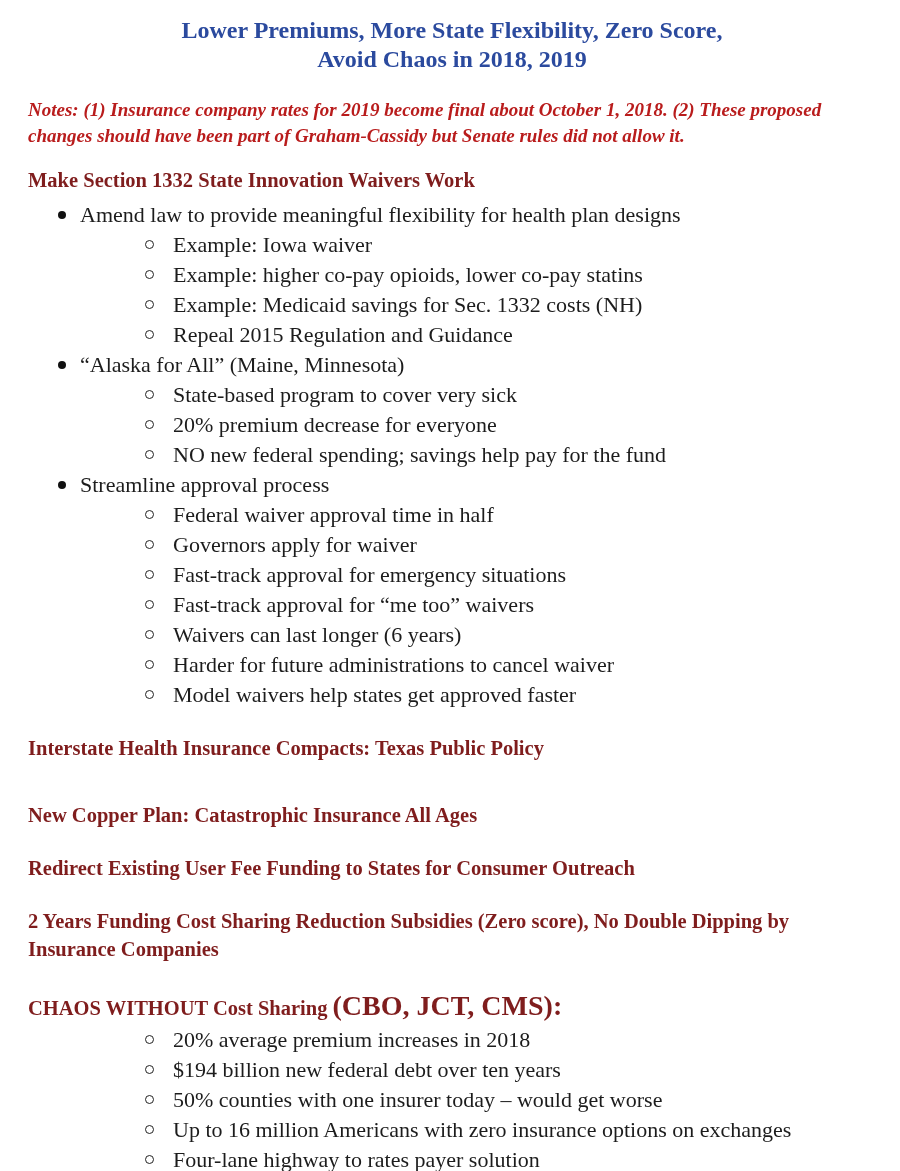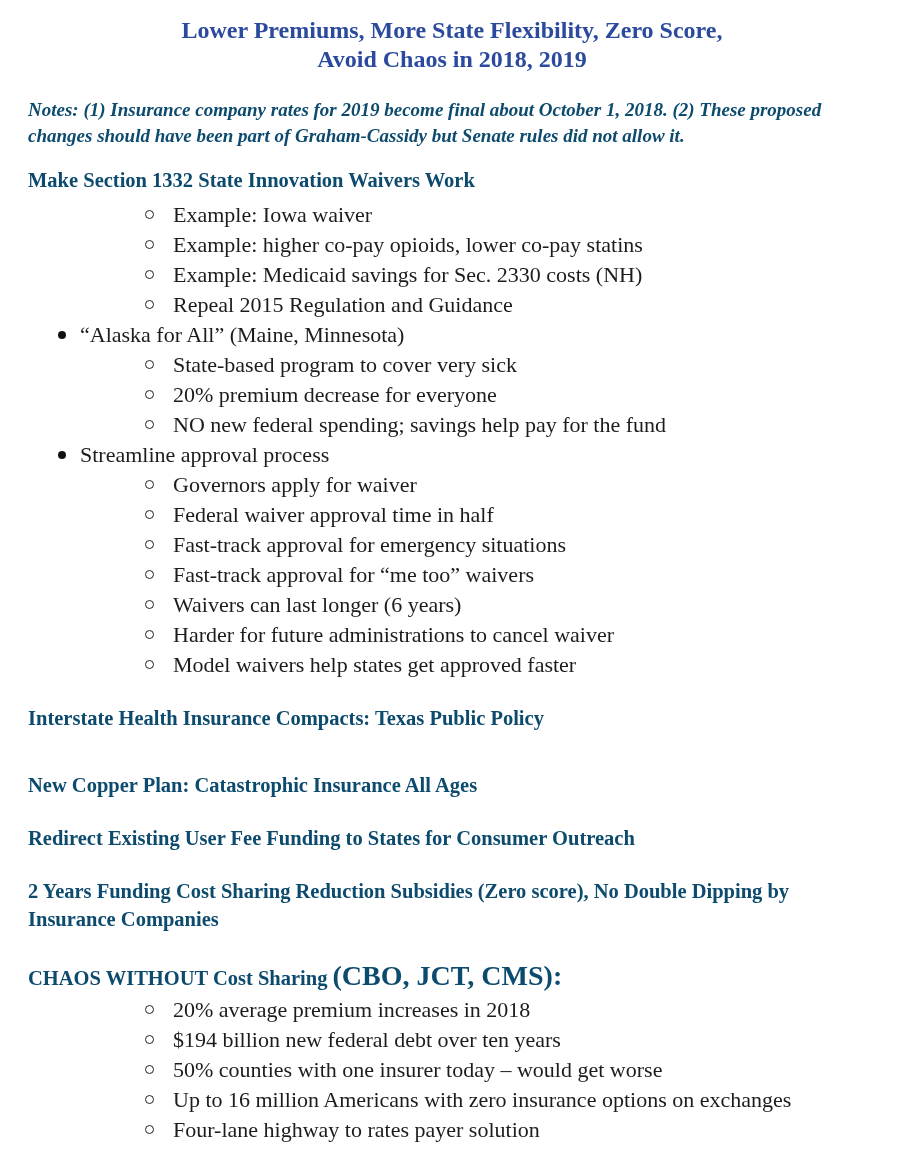--- a/index.html
+++ b/index.html
@@ -29,30 +29,30 @@
     color: #2b4a9e;
   }
   .title .line { display: block; }
   
   .notes {
     margin: 22px 0 0 0;
     font-size: 19px;
     font-weight: bold;
     font-style: italic;
     line-height: 1.38;
-    color: #0c4a6e;
+    color: #b91c1c;
     max-width: 846px;
   }
   
   .heading {
     margin: 17px 0 5px 0;
     font-size: 20.5px;
     font-weight: bold;
     line-height: 1.4;
-    color: #0c4a6e;
+    color: #7f1d1d;
     max-width: 848px;
   }
   .heading.standalone { margin: 24px 0 0 0; }
   .heading.standalone.first { margin-top: 39px; }
   .heading.chaos { margin: 22px 0 0 0; }
   .heading.chaos .big { font-size: 28px; }
   
   .row {
     position: relative;
     min-height: 30px;
@@ -90,31 +90,35 @@
 
   <h1 class="title">
     <span class="line">Lower Premiums, More State Flexibility, Zero Score,</span>
     <span class="line">Avoid Chaos in 2018, 2019</span>
   </h1>
 
   <p class="notes">Notes: (1) Insurance company rates for 2019 become final about October 1, 2018. (2) These proposed changes should have been part of Graham-Cassidy but Senate rules did not allow it.</p>
 
   <h2 class="heading">Make Section 1332 State Innovation Waivers Work</h2>
 
+  <div class="row l1">
+    <span class="dot"></span>
+    <span class="txt">Amend law to provide meaningful flexibility for health plan designs</span>
+  </div>
   <div class="row l2">
     <span class="circle"></span>
     <span class="txt">Example: Iowa waiver</span>
   </div>
   <div class="row l2">
     <span class="circle"></span>
     <span class="txt">Example: higher co-pay opioids, lower co-pay statins</span>
   </div>
   <div class="row l2">
     <span class="circle"></span>
-    <span class="txt">Example: Medicaid savings for Sec. 2330 costs (NH)</span>
+    <span class="txt">Example: Medicaid savings for Sec. 1332 costs (NH)</span>
   </div>
   <div class="row l2">
     <span class="circle"></span>
     <span class="txt">Repeal 2015 Regulation and Guidance</span>
   </div>
 
   <div class="row l1">
     <span class="dot"></span>
     <span class="txt">“Alaska for All” (Maine, Minnesota)</span>
   </div>
@@ -130,25 +134,25 @@
     <span class="circle"></span>
     <span class="txt">NO new federal spending; savings help pay for the fund</span>
   </div>
 
   <div class="row l1">
     <span class="dot"></span>
     <span class="txt">Streamline approval process</span>
   </div>
   <div class="row l2">
     <span class="circle"></span>
+    <span class="txt">Federal waiver approval time in half</span>
+  </div>
+  <div class="row l2">
+    <span class="circle"></span>
     <span class="txt">Governors apply for waiver</span>
-  </div>
-  <div class="row l2">
-    <span class="circle"></span>
-    <span class="txt">Federal waiver approval time in half</span>
   </div>
   <div class="row l2">
     <span class="circle"></span>
     <span class="txt">Fast-track approval for emergency situations</span>
   </div>
   <div class="row l2">
     <span class="circle"></span>
     <span class="txt">Fast-track approval for “me too” waivers</span>
   </div>
   <div class="row l2">

